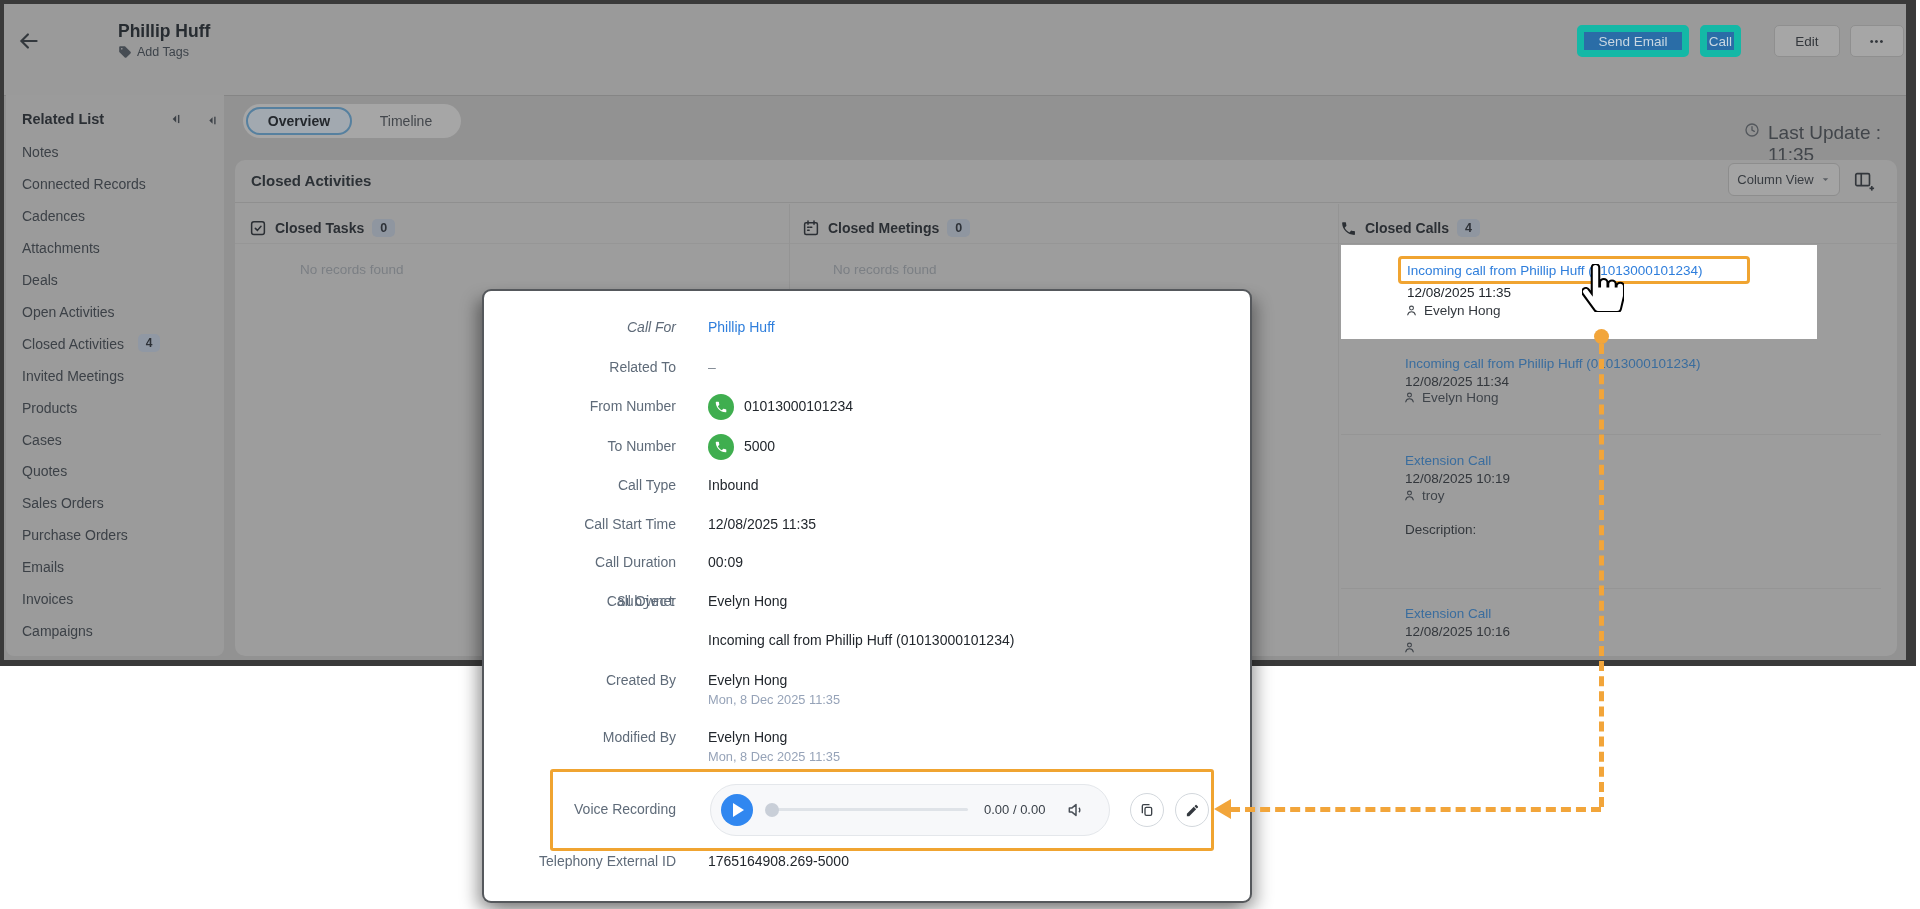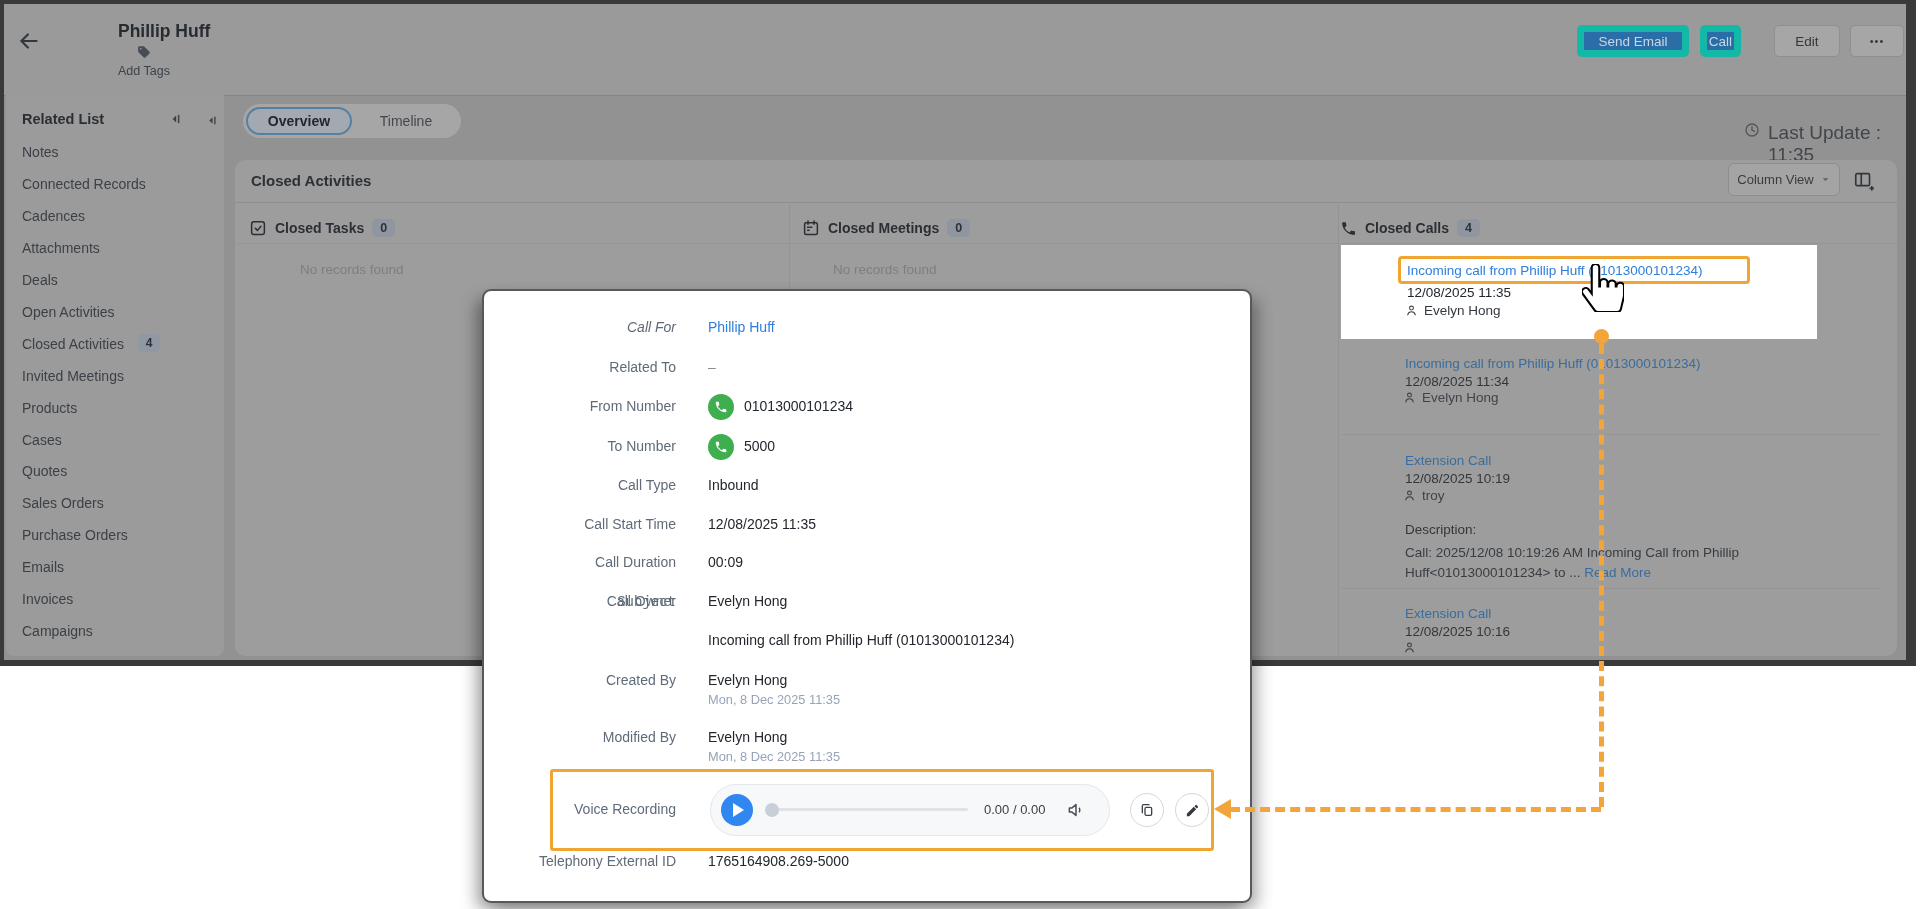--- a/index.html
+++ b/index.html
@@ -11,21 +11,21 @@
   
   .frame{left:0;top:0;width:1916px;height:666px;background:#3a3a3a;z-index:1;}
   .app{left:4px;top:4px;width:1902px;height:656px;background:#929292;overflow:hidden;z-index:2;}
 
   
   .hdr{left:4px;top:4px;width:1902px;height:91px;background:#9a9a9a;border-bottom:1px solid #858585;z-index:3;}
   .avatar{left:48px;top:13px;width:57px;height:57px;border-radius:17px;
           background:linear-gradient(215deg,#a8402d 10%,#973c46 55%,#76335f 95%);
           color:#ddd2d6;font-size:30px;font-weight:bold;display:flex;align-items:center;justify-content:center;}
   .rec-title{left:118px;top:21px;font-size:17.5px;font-weight:bold;color:#272c31;}
-  .addtags{left:118px;top:45px;display:flex;align-items:center;gap:5px;color:#3d434a;font-size:12.5px;flex-direction:column;}
+  .addtags{left:118px;top:45px;display:flex;align-items:center;gap:5px;color:#3d434a;font-size:12.5px;}
   .btn{position:absolute;top:25px;height:32px;border-radius:5px;font-size:13.5px;display:flex;
        align-items:center;justify-content:center;cursor:pointer;box-sizing:border-box;}
   .btn-blue{background:#2a6da7;color:#c9d7e2;border:7px solid #14b8a6;}
   .btn-gray{background:#a6a6a6;color:#33373c;border:1px solid #8f8f8f;}
 
   
   .sidebar{left:6px;top:95px;width:218px;height:561px;background:#9b9b9b;border-radius:0 0 8px 8px;z-index:3;}
   .sb-title{left:22px;top:111px;font-size:14.5px;font-weight:bold;color:#2b2f34;}
   .sb-item{position:absolute;left:22px;font-size:14px;color:#3c4147;cursor:pointer;white-space:nowrap;}
   .sb-badge{position:absolute;left:138px;top:334px;min-width:14px;padding:2px 4px;border-radius:5px;
@@ -238,23 +238,20 @@
   <div class="dlink" style="left:1405px;top:453px;">Extension Call</div>
   <div class="dtext" style="left:1405px;top:471px;text-align:center;">12/08/2025 10:19</div>
   <div class="downer" style="left:1403px;top:488px;">
     <svg width="13" height="13" viewBox="0 0 24 24" fill="none" stroke="#3f444a" stroke-width="2" stroke-linecap="round">
       <circle cx="12" cy="7.5" r="3.6"></circle>
         <path d="M5 20c.8-3.6 3.6-5.6 7-5.6s6.2 2 7 5.6"></path>
     </svg>
     <span>troy</span>
   </div>
   <div class="dtext" style="left:1405px;top:522px;">Description:</div>
-  <div class="ddesc" style="top:543px;">
-    <span>Call: 2025/12/08 10:19:26 AM Incoming Call from Phillip Huff&lt;01013000101234&gt; to ... </span><span style="color:#3a6d9e;cursor:pointer;">Read More</span>
-  </div>
   <div class="sep-h" style="left:1341px;top:588px;width:540px;background:#959595;"></div>
 
   <div class="dlink" style="left:1405px;top:606px;">Extension Call</div>
   <div class="dtext" style="left:1405px;top:624px;">12/08/2025 10:16</div>
   <div class="downer" style="left:1403px;top:641px;">
     <svg width="13" height="13" viewBox="0 0 24 24" fill="none" stroke="#3f444a" stroke-width="2" stroke-linecap="round">
       <circle cx="12" cy="7.5" r="3.6"></circle>
         <path d="M5 20c.8-3.6 3.6-5.6 7-5.6s6.2 2 7 5.6"></path>
     </svg>
   </div>

